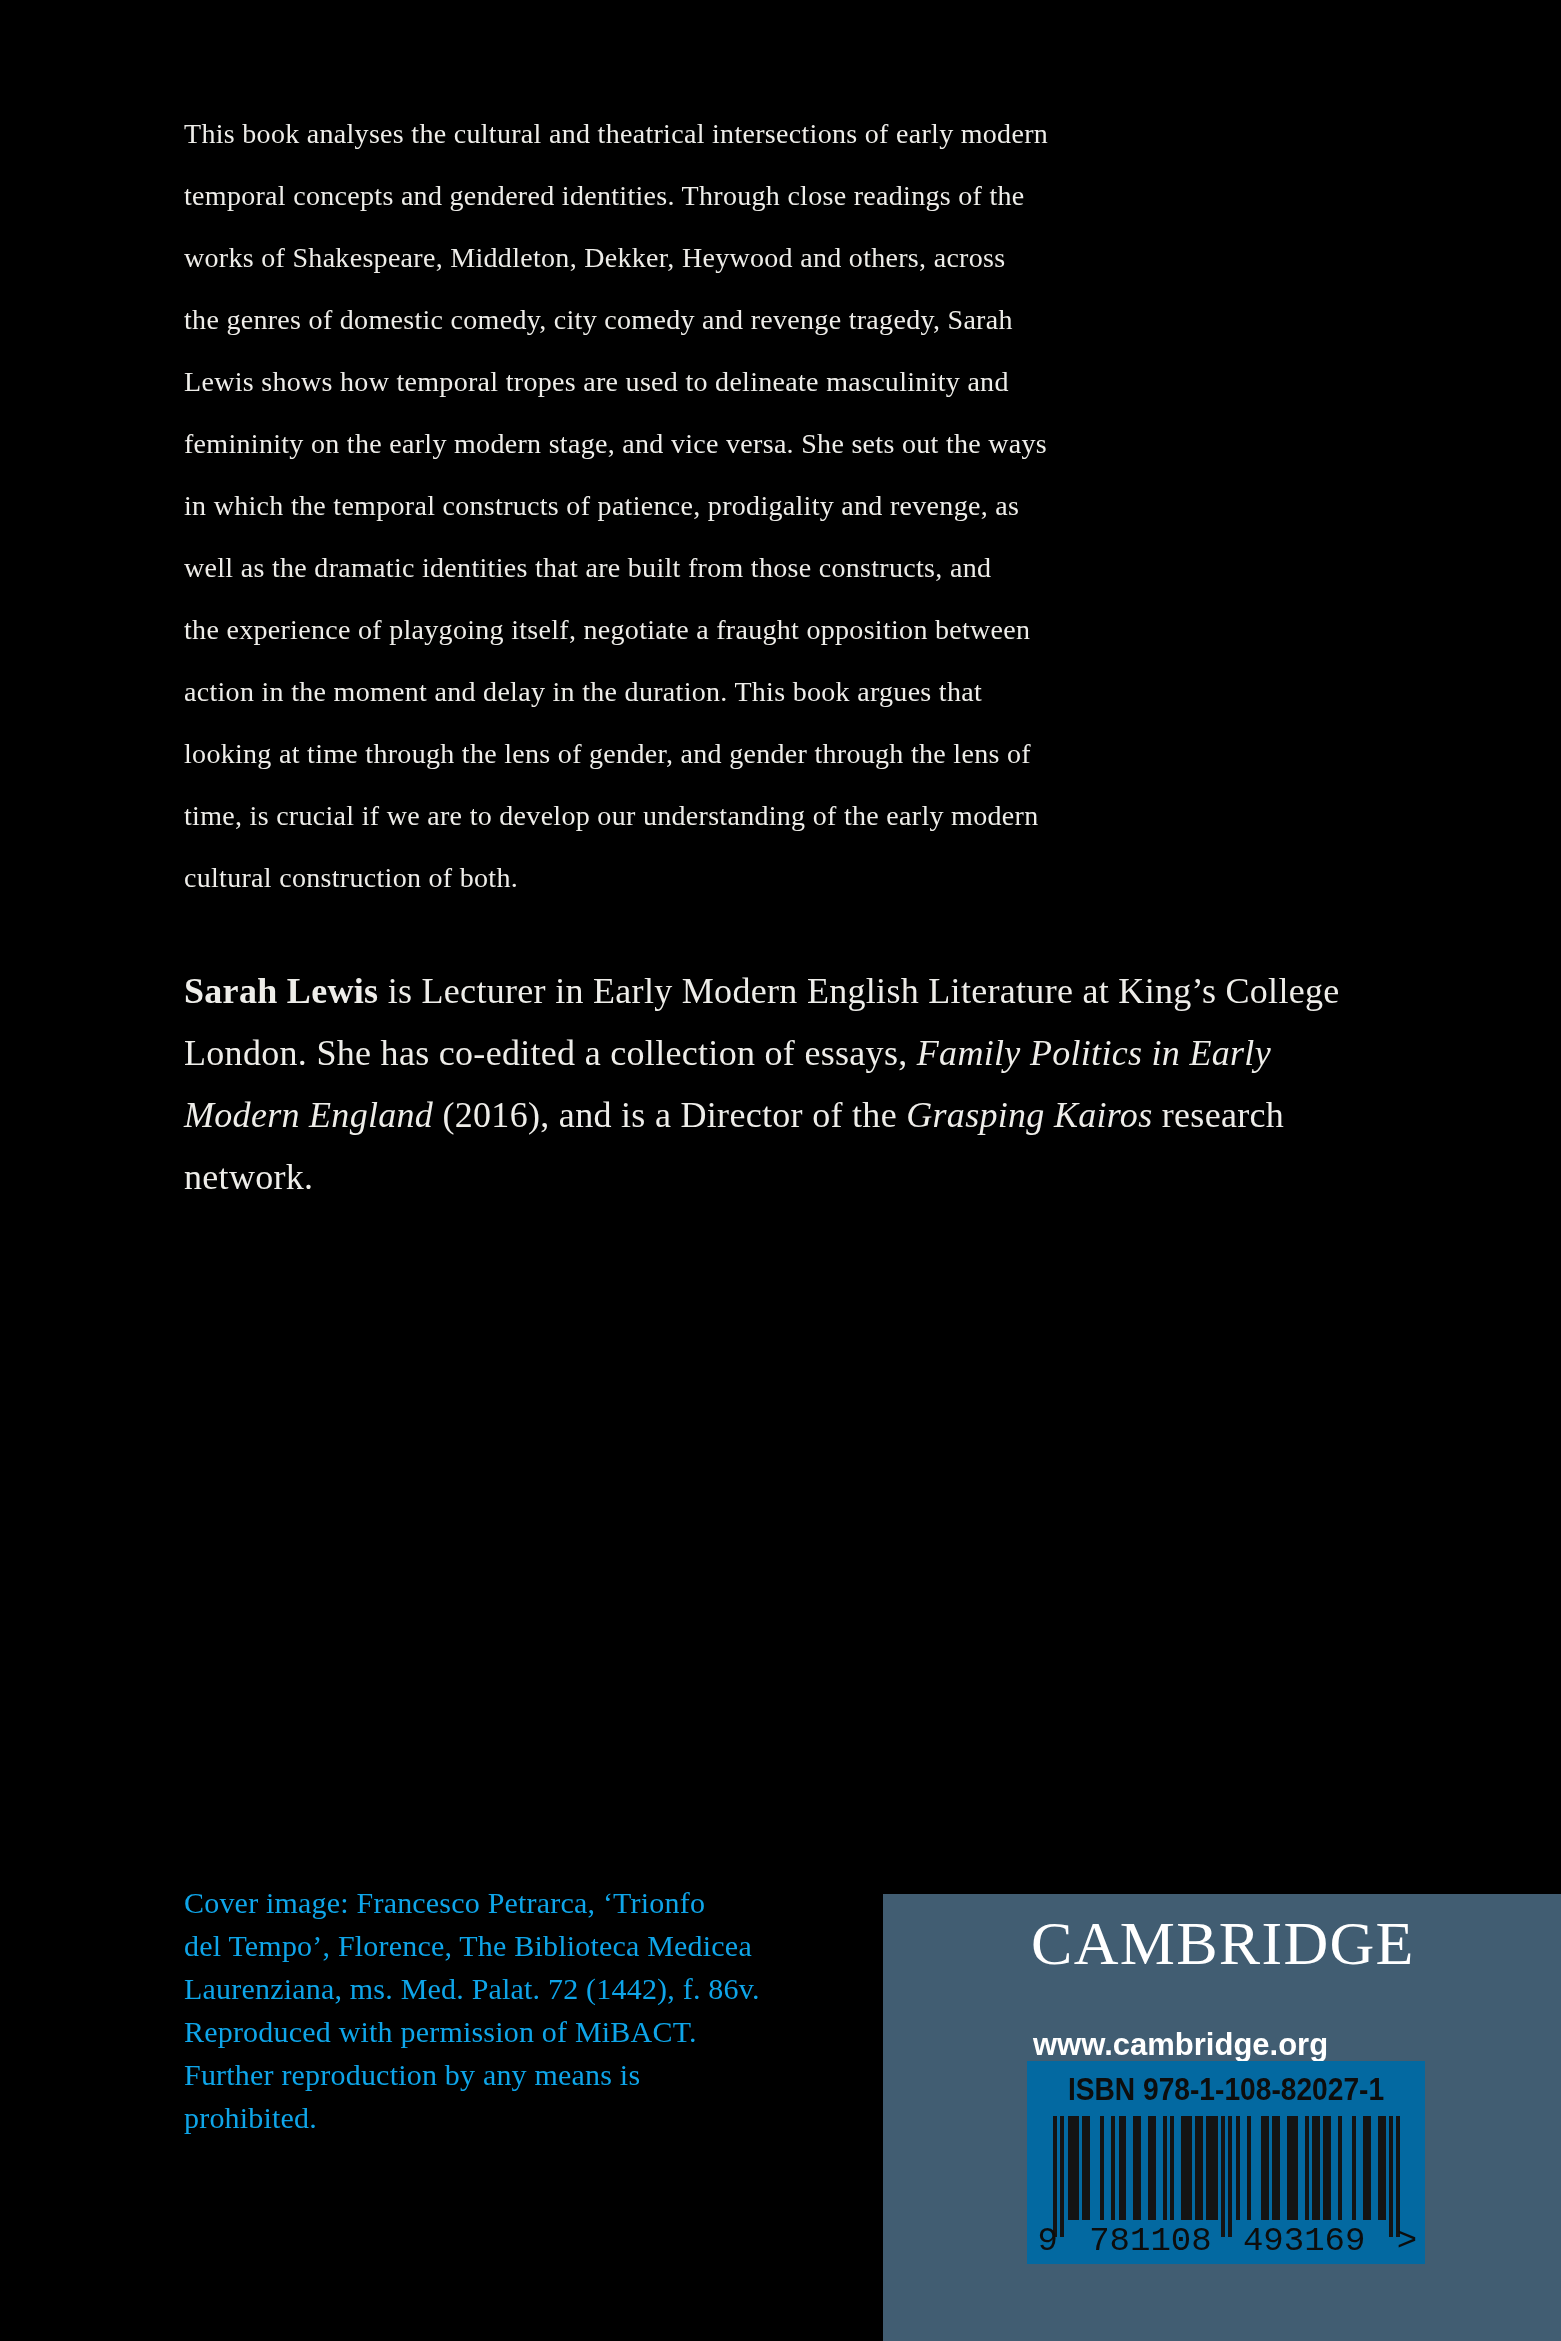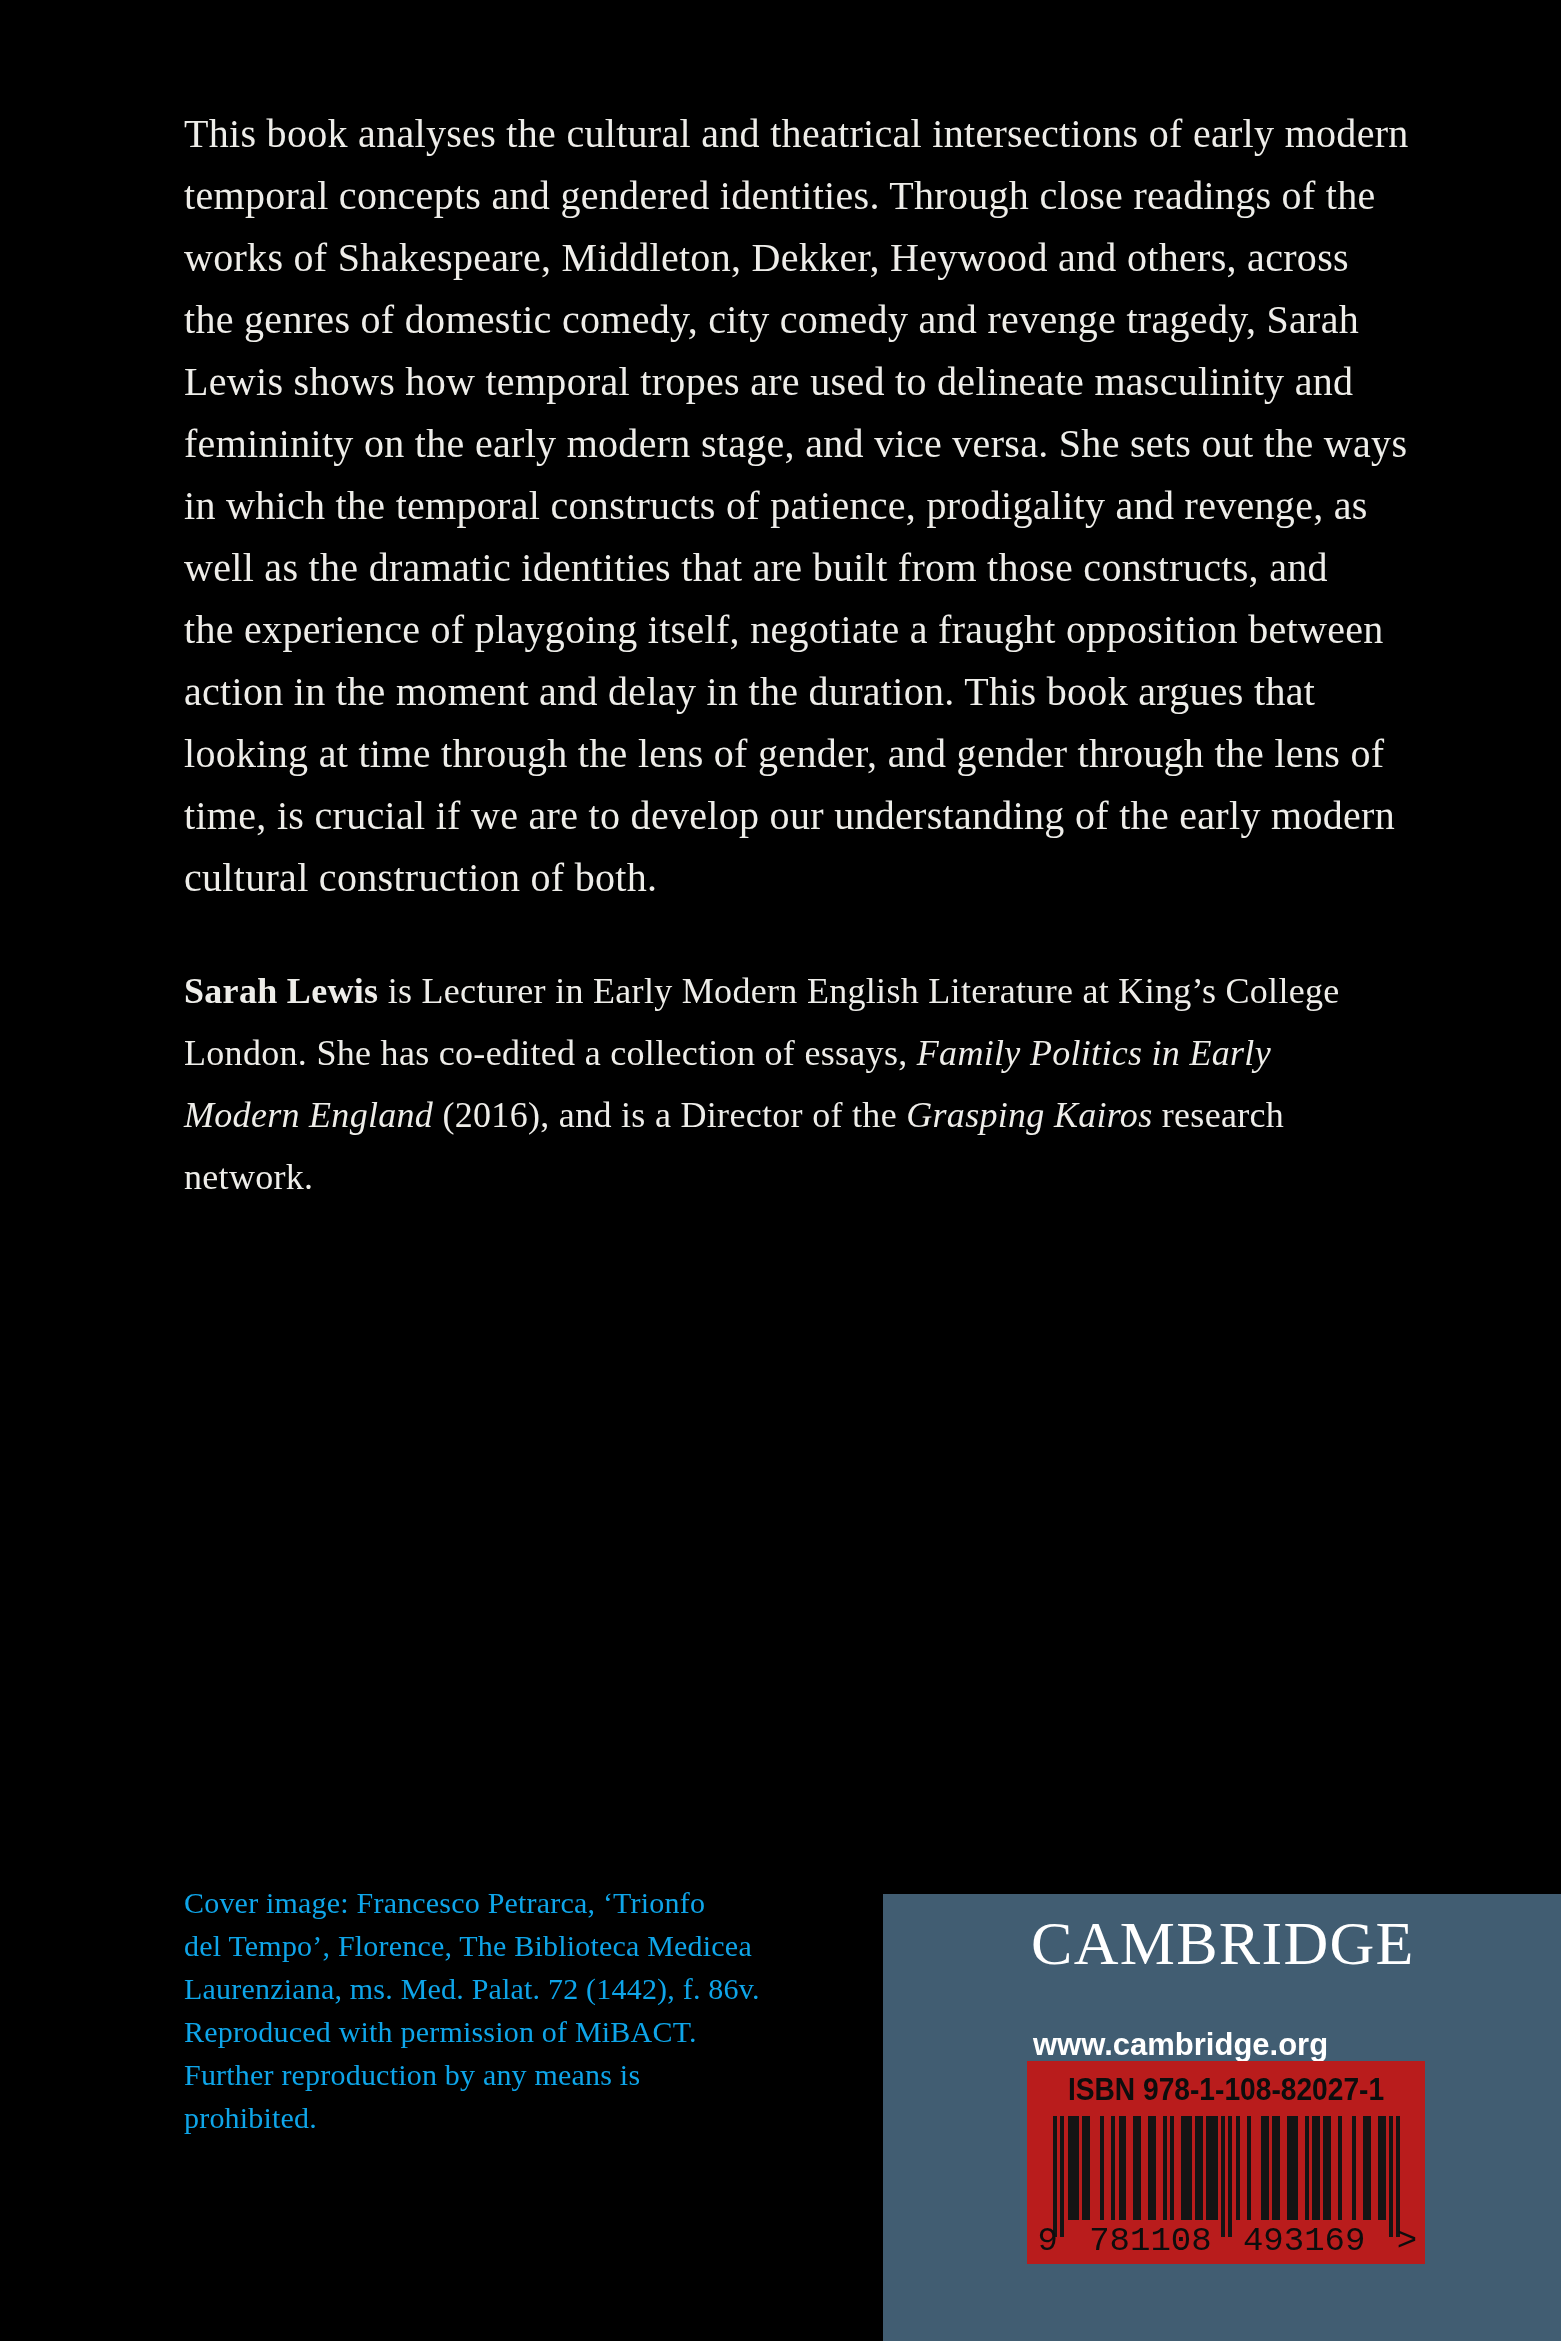--- a/index.html
+++ b/index.html
@@ -8,21 +8,21 @@
     background:#000;
     position:relative;
     font-family:"Liberation Serif", serif;
     overflow:hidden;
   }
   .blurb{
     position:absolute;
     left:184px; top:103px;
     width:1236px;
     color:#eeede9;
-    font-size:40px;
+    font-size:28px;
     line-height:62px;
     white-space:pre-line;
     letter-spacing:0.3px;
   }
   .bio{
     position:absolute;
     left:184px; top:960px;
     width:1210px;
     color:#eeede9;
     font-size:36px;
@@ -71,21 +71,21 @@
     color:#ffffff;
     font-family:"Liberation Sans", sans-serif;
     font-weight:bold;
     font-size:31px;
     white-space:nowrap;
   }
   .isbn-box{
     position:absolute;
     left:144px; top:167px;
     width:398px; height:203px;
-    background:#b91c1c;
+    background:#0369a1;
   }
   .isbn-label{
     position:absolute;
     left:0; right:0; top:10.4px;
     text-align:center;
     color:#0d0d0d;
     font-family:"Liberation Sans", sans-serif;
     font-weight:bold;
     font-size:32px;
     white-space:nowrap;

